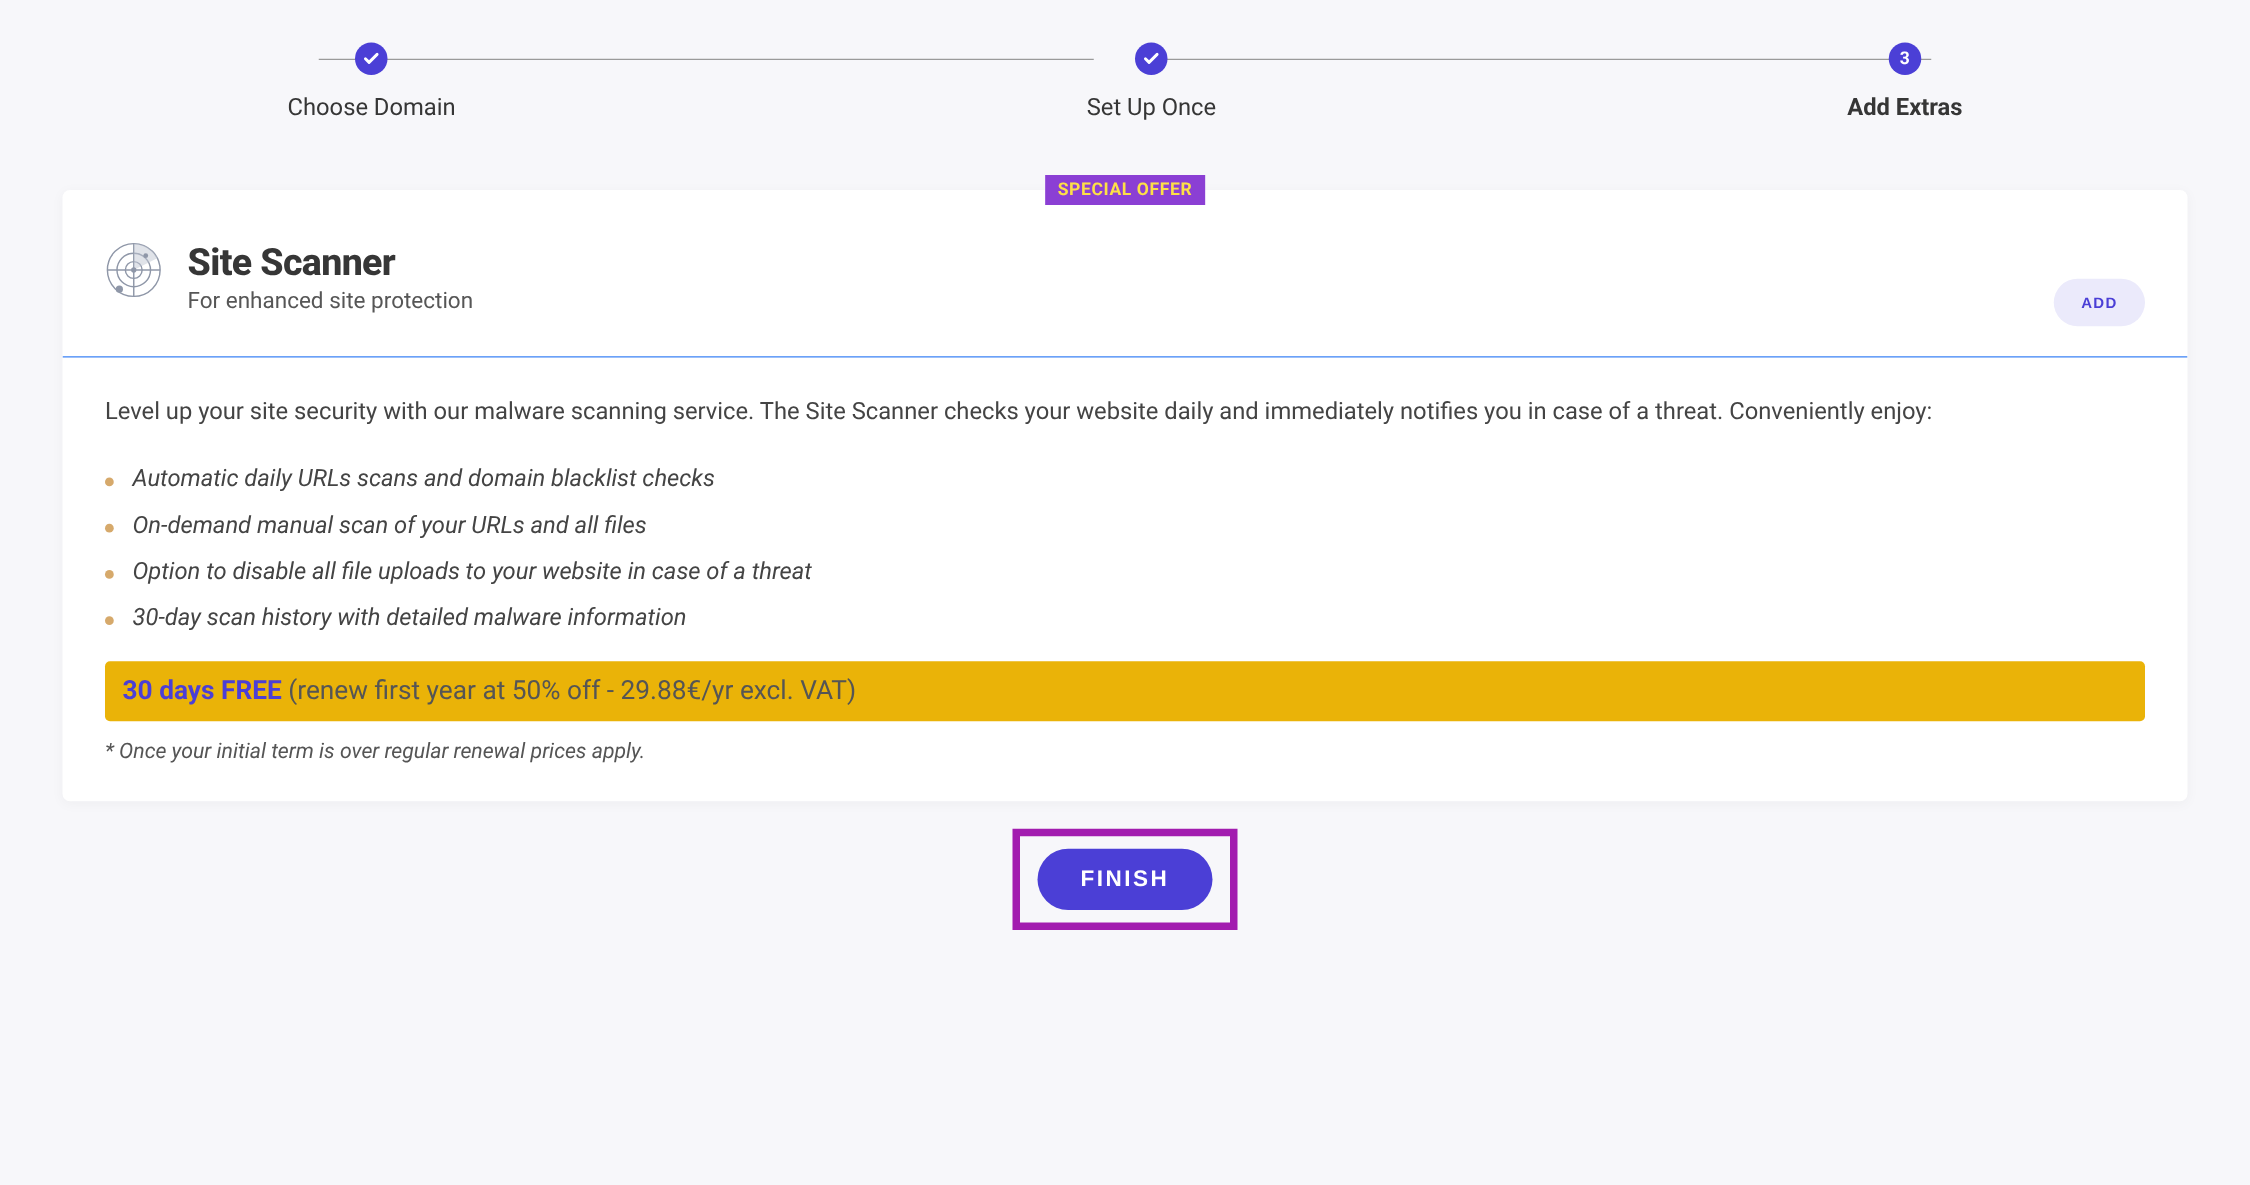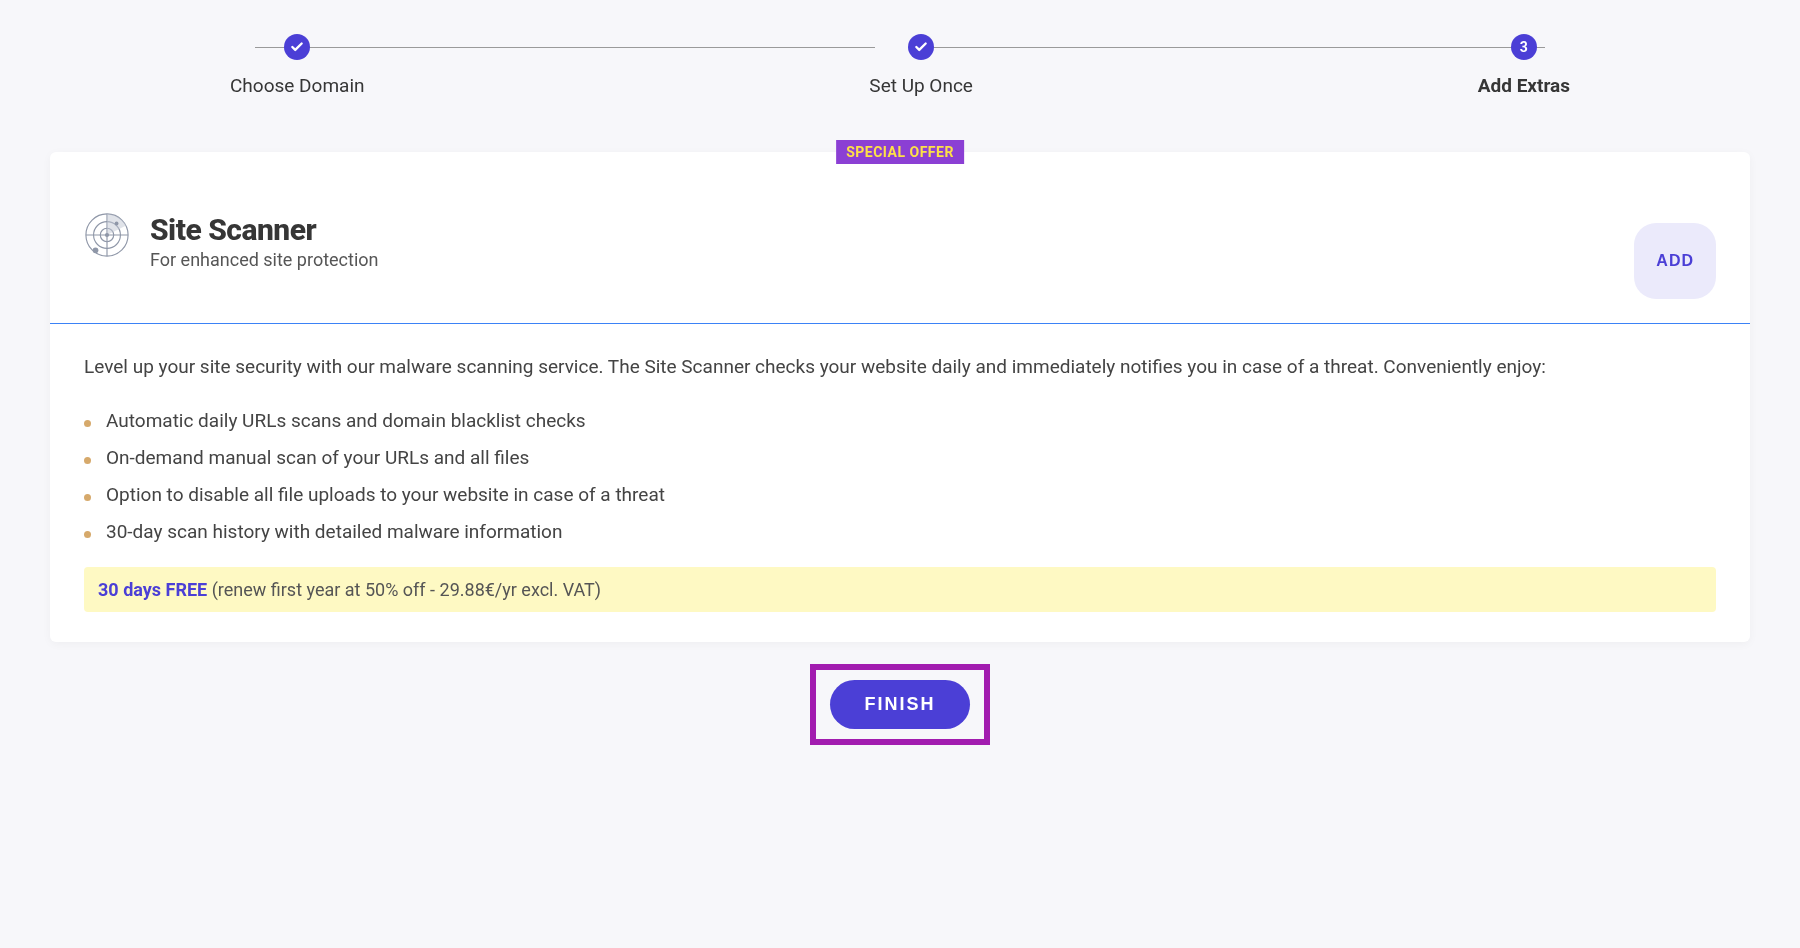--- a/index.html
+++ b/index.html
@@ -111,62 +111,63 @@
   .card-subtitle {
     font-size: 18px;
     color: #565656;
     margin-top: 2px;
   }
   .add-btn {
     background: #ebeafb;
     color: #4b3fd6;
     border: none;
     border-radius: 22px;
-    font-size: 16px;
+    font-size: 12px;
     font-weight: 700;
     letter-spacing: 1px;
-    padding: 29px 22px;
+    padding: 12px 22px;
     cursor: pointer;
     margin-top: 41px;
   }
   .card-body {
     padding: 28px 34px 30px 34px;
   }
   .intro {
     font-size: 19px;
     line-height: 1.55;
     color: #444;
   }
   .feature-list {
     list-style: none;
     margin-top: 28px;
+    font-style: italic;
   }
   .feature-list li {
     position: relative;
     padding-left: 22px;
     font-size: 19px;
     color: #444;
     margin-bottom: 14px;
   }
   .feature-list li::before {
     content: "";
     position: absolute;
     left: 0;
     top: 11px;
     width: 7px;
     height: 7px;
     border-radius: 50%;
     background: #d6a96b;
   }
   .price-bar {
-    background: #fef9c3;
+    background: #eab308;
     border-radius: 4px;
     padding: 12px 14px;
     margin-top: 24px;
-    font-size: 18px;
+    font-size: 21px;
     color: #555;
   }
   .price-bar .highlight {
     color: #4b3fd6;
     font-weight: 700;
   }
   .footnote {
     font-size: 17px;
     font-style: italic;
     color: #555;
@@ -259,20 +260,21 @@
         <p class="intro">Level up your site security with our malware scanning service. The Site Scanner checks your website daily and immediately notifies you in case of a threat. Conveniently enjoy:</p>
         <ul class="feature-list">
           <li>Automatic daily URLs scans and domain blacklist checks</li>
           <li>On-demand manual scan of your URLs and all files</li>
           <li>Option to disable all file uploads to your website in case of a threat</li>
           <li>30-day scan history with detailed malware information</li>
         </ul>
         <div class="price-bar">
           <span class="highlight">30 days FREE</span><span> (renew first year at 50% off - 29.88€/yr excl. VAT)</span>
         </div>
+        <p class="footnote">*  Once your initial term is over regular renewal prices apply.</p>
       </div>
     </div>
   </div>
 
   <div class="finish-area">
     <div class="finish-highlight">
       <button class="finish-btn">FINISH</button>
     </div>
   </div>
 

